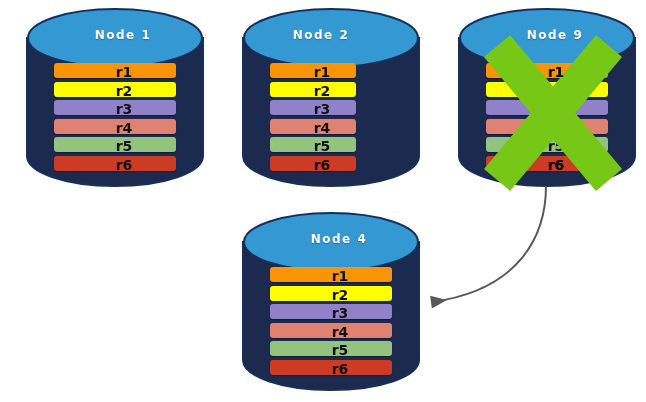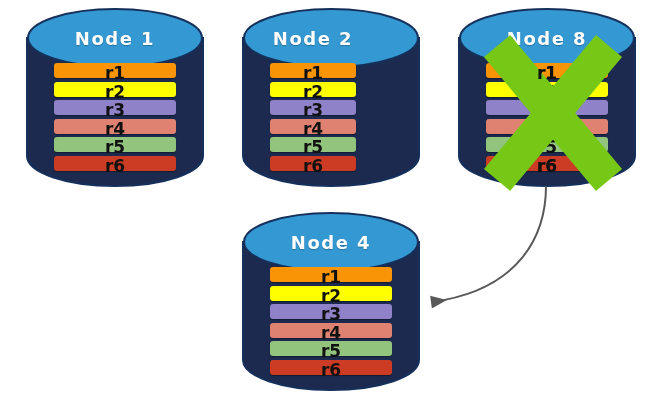--- a/index.html
+++ b/index.html
@@ -19,49 +19,49 @@
     position: absolute;
   }
   .node svg {
     position: absolute;
     top: 0;
     left: 0;
     overflow: visible;
   }
   .node-title {
     position: absolute;
-    left: 0;
+    left: 8px;
     width: 100%;
     text-align: center;
     color: #ffffff;
     font-weight: bold;
-    font-size: 18px;
+    font-size: 12px;
     letter-spacing: 1.5px;
     font-family: "DejaVu Sans", sans-serif;
     text-shadow: 0 1px 1px rgba(0,0,0,0.25);
     pointer-events: none;
   }
   .rows {
     position: absolute;
     left: 0;
     width: 100%;
   }
   .row {
     position: absolute;
     border-radius: 3px;
     box-shadow: 0 1px 1px rgba(0,0,0,0.35);
   }
   .row-label {
     position: absolute;
-    left: 0;
+    left: 9px;
     width: 100%;
     text-align: center;
     color: #111111;
     font-weight: bold;
-    font-size: 17px;
+    font-size: 14px;
     line-height: 1;
     font-family: "DejaVu Sans", sans-serif;
   }
   .xmark {
     position: absolute;
     pointer-events: none;
   }
   .arrow {
     position: absolute;
     left: 0;
@@ -128,21 +128,21 @@
         <div class="row" style="top: 148px; left: 27px; right: 27px; height: 15px; background: rgb(204, 60, 37);">
           <div class="row-label" style="top: 2px;">r6</div>
         </div>
       </div>
     </div>
     <div class="node" style="left: 459px; top: 8px; width: 176px; height: 178px;">
       <svg width="176" height="178" viewBox="0 0 176 178">
         <path d="M 0,30 L 0,148 A 88,30 0 0 0 176,148 L 176,30 Z" fill="#1b2a4e" stroke="#16305c" stroke-width="2"></path>
         <ellipse cx="88" cy="30" rx="87" ry="29" fill="#3498d2" stroke="#16305c" stroke-width="2"></ellipse>
       </svg>
-      <div class="node-title" style="top: 20px;">Node  8</div>
+      <div class="node-title" style="top: 20px;">Node  9</div>
       <div class="rows">
         <div class="row" style="top: 55px; left: 27px; right: 27px; height: 15px; background: rgb(248, 148, 6);">
           <div class="row-label" style="top: 2px;">r1</div>
         </div>
         <div class="row" style="top: 73.6px; left: 27px; right: 27px; height: 15px; background: rgb(255, 255, 0);">
           <div class="row-label" style="top: 2px;">r2</div>
         </div>
         <div class="row" style="top: 92.2px; left: 27px; right: 27px; height: 15px; background: rgb(143, 130, 200);">
           <div class="row-label" style="top: 2px;">r3</div>
         </div>

